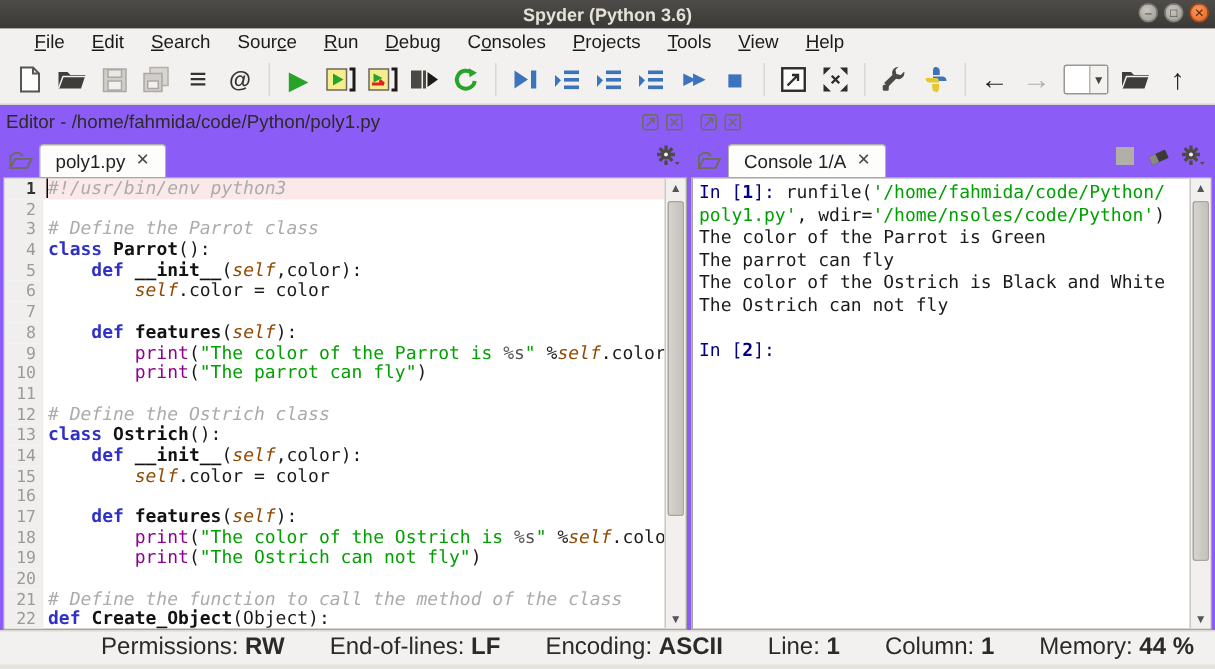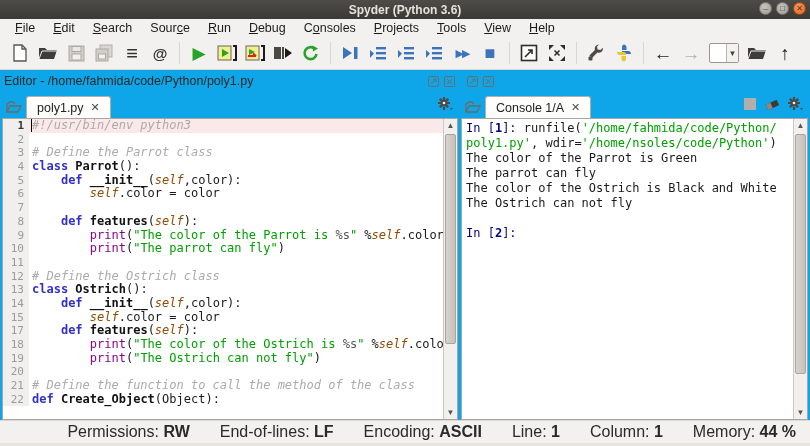--- a/index.html
+++ b/index.html
@@ -15,40 +15,40 @@
     display:flex; align-items:center; justify-content:center; }
   .titlebar .title { color:#e6e2da; font-weight:bold; font-size:12px; }
   .winbtns { position:absolute; right:4px; top:2px; display:flex; gap:4px; }
   .winbtn { width:13px; height:13px; border-radius:50%; border:1px solid #7e7b74;
     background:radial-gradient(circle at 40% 35%, #c9c6c0, #9a978f);
     color:#3c3a36; font-size:8px; line-height:11px; text-align:center; }
   .winbtn.close { background:radial-gradient(circle at 40% 35%, #f49a63, #e2601f);
     border-color:#a84a12; color:#5e2503; }
   
   .menubar { position:absolute; top:19px; left:0; right:0; height:18px;
-    background:#f2f1ef; display:flex; align-items:center; padding-left:6px; }
+    background:#f2f1ef; display:flex; align-items:center; padding-left:14px; }
   .menu-item { padding:0 9px; font-size:12.5px; color:#1c1b19; cursor:default; }
   .menu-item u { text-decoration:underline; }
   
   .toolbar { position:absolute; top:37px; left:0; right:0; height:33px;
     background:#f2f1ef; border-bottom:1px solid #d8d4cf;
     display:flex; align-items:center; padding-left:6px; }
   .tbicon { width:26px; height:26px; display:flex; align-items:center; justify-content:center;
     margin:0 1px; }
   .tbicon svg { display:block; }
   .tbsep { width:7px; height:22px; margin:0 2px;
     background:linear-gradient(#c9c5c0,#c9c5c0) center/1px 100% no-repeat; opacity:.6; }
   .glyph { font-weight:normal; line-height:1; }
   .combo { width:30px; height:20px; background:#fff; border:1px solid #9b978f;
     border-radius:2px; display:flex; }
   .combo .cbox { flex:1; }
   .combo .cbtn { width:12px; border-left:1px solid #b9b5ae; background:#f4f2ef;
     font-size:8px; color:#444; display:flex; align-items:center; justify-content:center; }
   
-  .main { position:absolute; top:70px; left:0; right:0; bottom:26px; background:#0ea5e9; }
+  .main { position:absolute; top:70px; left:0; right:0; bottom:26px; background:#8b5cf6; }
   .pane { position:absolute; top:0; bottom:0; }
   .pane-editor { left:2px; width:456px; }
   .pane-console { left:461px; right:2px; }
   .pane-header { height:22px; display:flex; align-items:center; padding:0 2px;
     font-size:12.5px; color:#2d2a27; }
   .pane-header .ph-title { flex:1; white-space:nowrap; overflow:hidden; }
   .ph-btn { width:13px; height:13px; margin-left:3px; flex:none; }
   .ph-btn svg { display:block; }
   .tabbar { height:26px; display:flex; align-items:flex-end; padding:0 2px; position:relative; }
   .browse-tabs { width:20px; height:18px; margin:0 2px 2px 0; }
@@ -327,20 +327,21 @@
           <div class="ed-line"><span class="ed-ln">6</span><span class="ed-code">        <span class="i">self</span>.color = color</span></div>
           <div class="ed-line"><span class="ed-ln">7</span><span class="ed-code"></span></div>
           <div class="ed-line"><span class="ed-ln">8</span><span class="ed-code">    <span class="k">def</span> <span class="d">features</span>(<span class="i">self</span>):</span></div>
           <div class="ed-line"><span class="ed-ln">9</span><span class="ed-code">        <span class="b">print</span>(<span class="s">"The color of the Parrot is </span><span class="f">%s</span><span class="s">"</span> %<span class="i">self</span>.color)</span></div>
           <div class="ed-line"><span class="ed-ln">10</span><span class="ed-code">        <span class="b">print</span>(<span class="s">"The parrot can fly"</span>)</span></div>
           <div class="ed-line"><span class="ed-ln">11</span><span class="ed-code"></span></div>
           <div class="ed-line"><span class="ed-ln">12</span><span class="ed-code"><span class="c"># Define the Ostrich class</span></span></div>
           <div class="ed-line"><span class="ed-ln">13</span><span class="ed-code"><span class="k">class</span> <span class="d">Ostrich</span>():</span></div>
           <div class="ed-line"><span class="ed-ln">14</span><span class="ed-code">    <span class="k">def</span> <span class="d">__init__</span>(<span class="i">self</span>,color):</span></div>
           <div class="ed-line"><span class="ed-ln">15</span><span class="ed-code">        <span class="i">self</span>.color = color</span></div>
+          <div class="ed-line"><span class="ed-ln">16</span><span class="ed-code"></span></div>
           <div class="ed-line"><span class="ed-ln">17</span><span class="ed-code">    <span class="k">def</span> <span class="d">features</span>(<span class="i">self</span>):</span></div>
           <div class="ed-line"><span class="ed-ln">18</span><span class="ed-code">        <span class="b">print</span>(<span class="s">"The color of the Ostrich is </span><span class="f">%s</span><span class="s">"</span> %<span class="i">self</span>.color)</span></div>
           <div class="ed-line"><span class="ed-ln">19</span><span class="ed-code">        <span class="b">print</span>(<span class="s">"The Ostrich can not fly"</span>)</span></div>
           <div class="ed-line"><span class="ed-ln">20</span><span class="ed-code"></span></div>
           <div class="ed-line"><span class="ed-ln">21</span><span class="ed-code"><span class="c"># Define the function to call the method of the class</span></span></div>
           <div class="ed-line"><span class="ed-ln">22</span><span class="ed-code"><span class="k">def</span> <span class="d">Create_Object</span>(Object):</span></div>
         </div>
       <div class="vscroll">
         <div class="sb-arrow sb-up">▲</div>
         <div class="sb-thumb" style="top:15px; height:210px;"></div>

